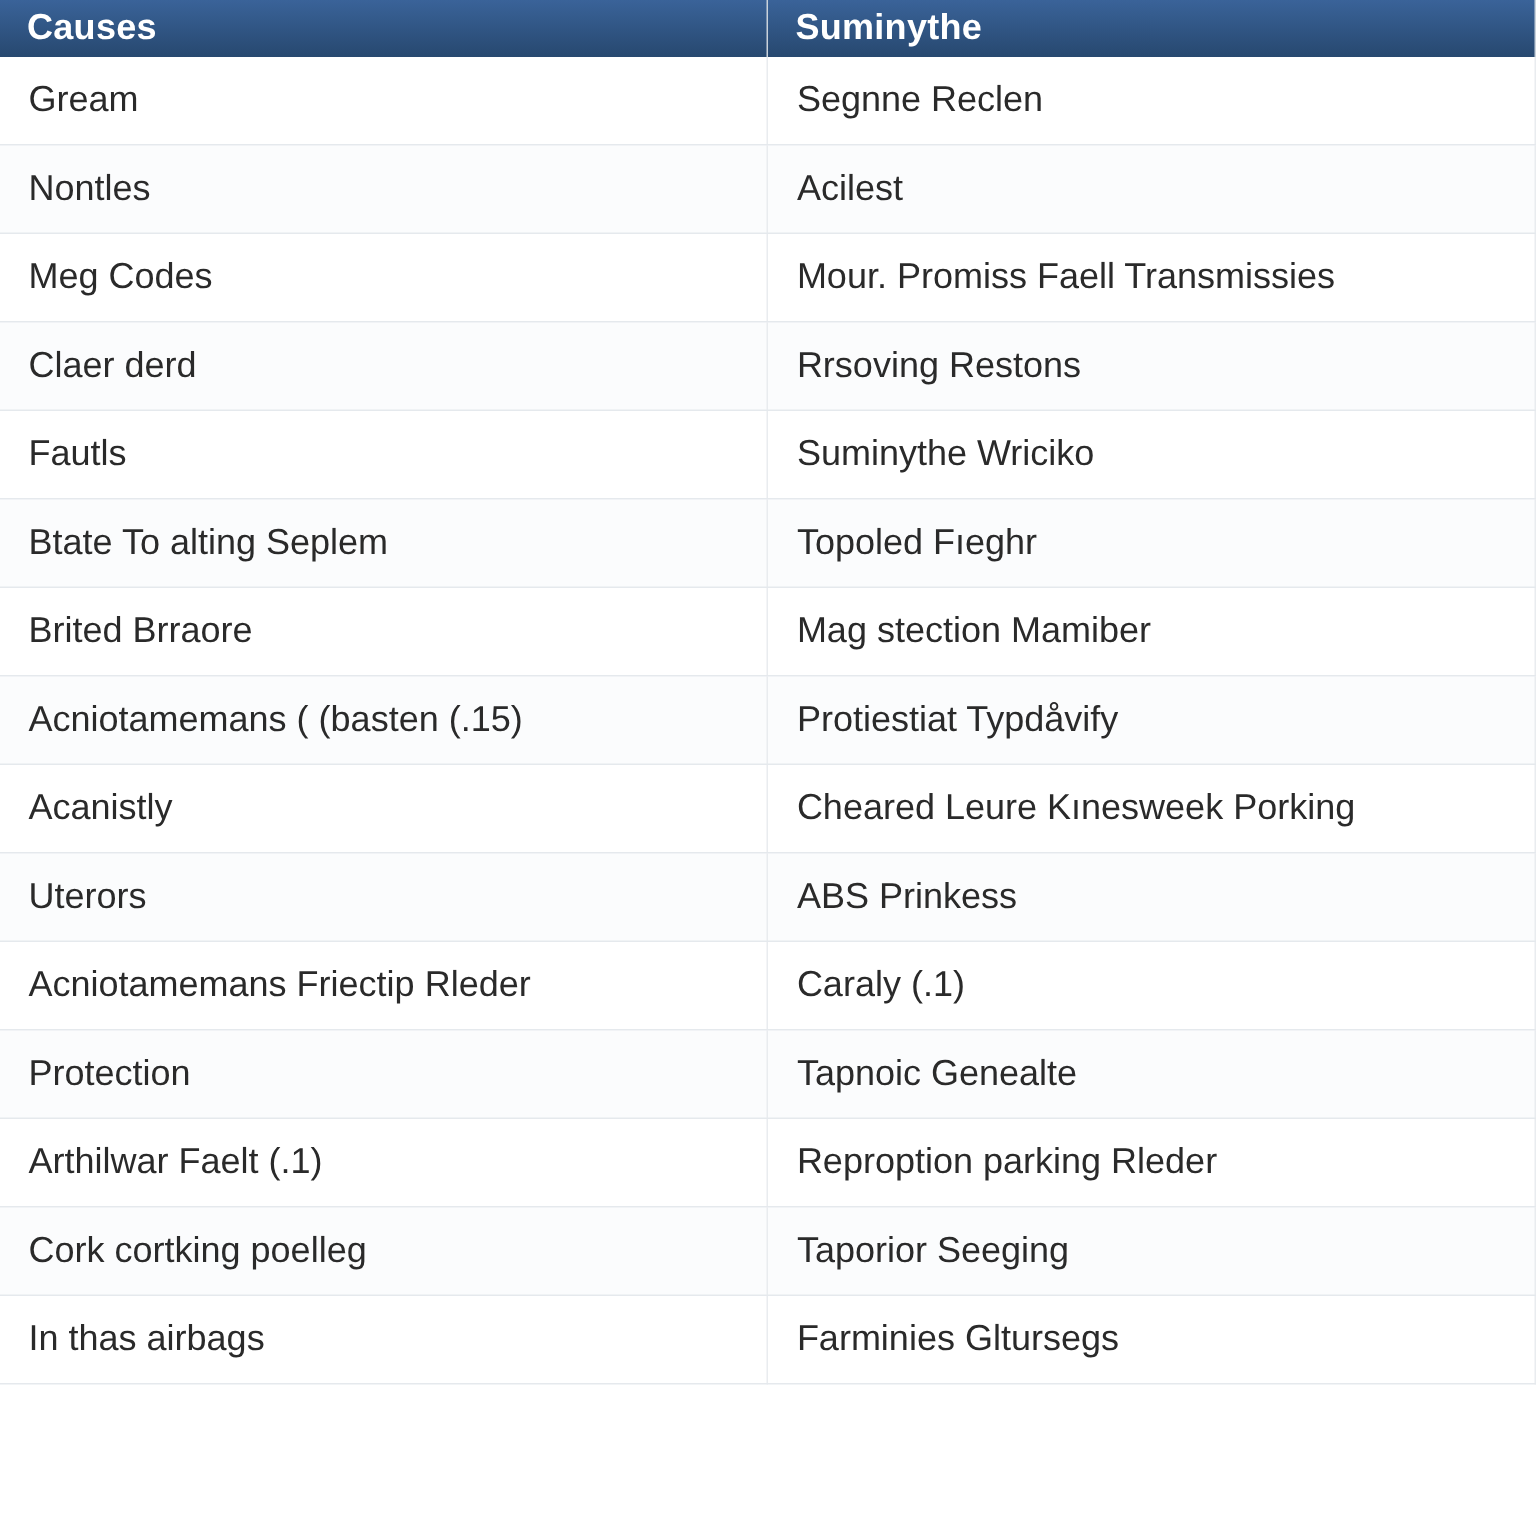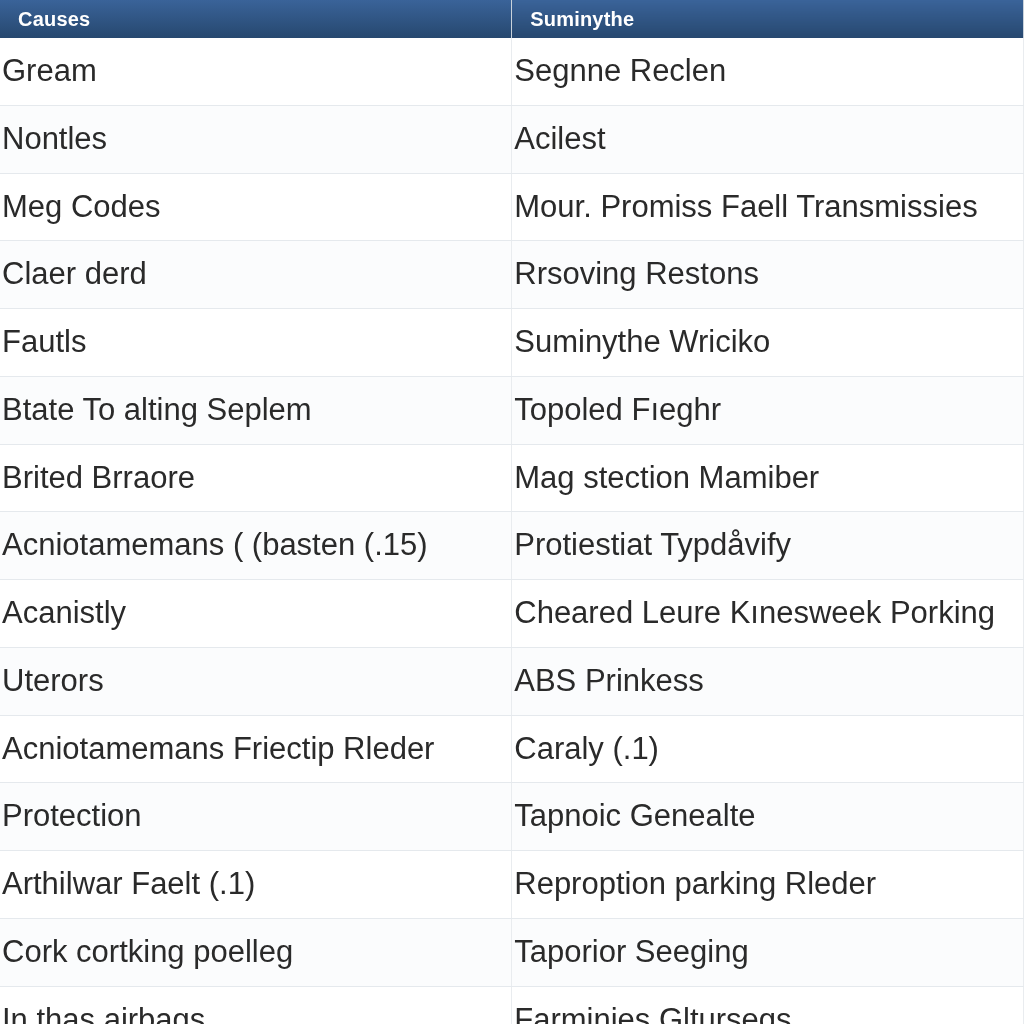--- a/index.html
+++ b/index.html
@@ -3,31 +3,31 @@
   <meta charset="utf-8">
   <style>
     * { box-sizing: border-box; margin: 0; padding: 0; }
     html, body { width: 1024px; height: 1024px; font-family: "Segoe UI", Tahoma, Arial, sans-serif; background: #fff; }
     .table { width: 100%; border-collapse: collapse; table-layout: fixed; }
     .table thead th {
       background: #2b4f7a;
       background: linear-gradient(#3a6399, #27486f);
       color: #fff;
       font-weight: 700;
-      font-size: 20px;
+      font-size: 24px;
       text-align: left;
       padding: 4px 18px;
       border-right: 1px solid #c9d2db;
       height: 38px;
       letter-spacing: .2px;
     }
     .table tbody td {
-      font-size: 31px;
+      font-size: 24px;
       color: #2a2a2a;
-      padding: 14px 2px;
+      padding: 14px 19px;
       border-bottom: 1px solid #e5e9ed;
       border-right: 1px solid #e9ecef;
       vertical-align: top;
       line-height: 1.25;
     }
     .table tbody tr:nth-child(even) td { background: #fbfcfd; }
     .col-left  { width: 50%; }
     .col-right { width: 50%; }
     .tall td { padding-top: 14px; padding-bottom: 38px; }
   </style>

